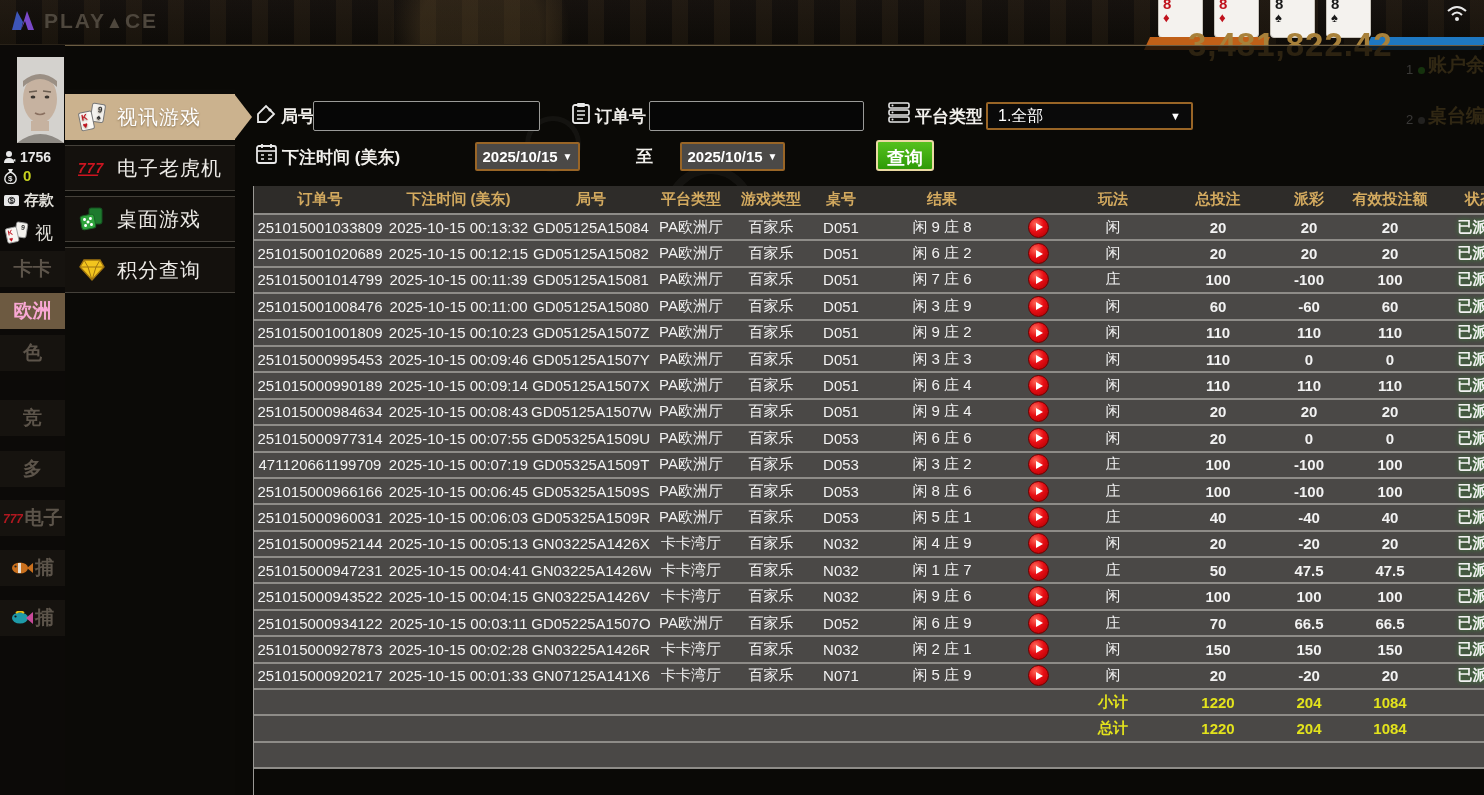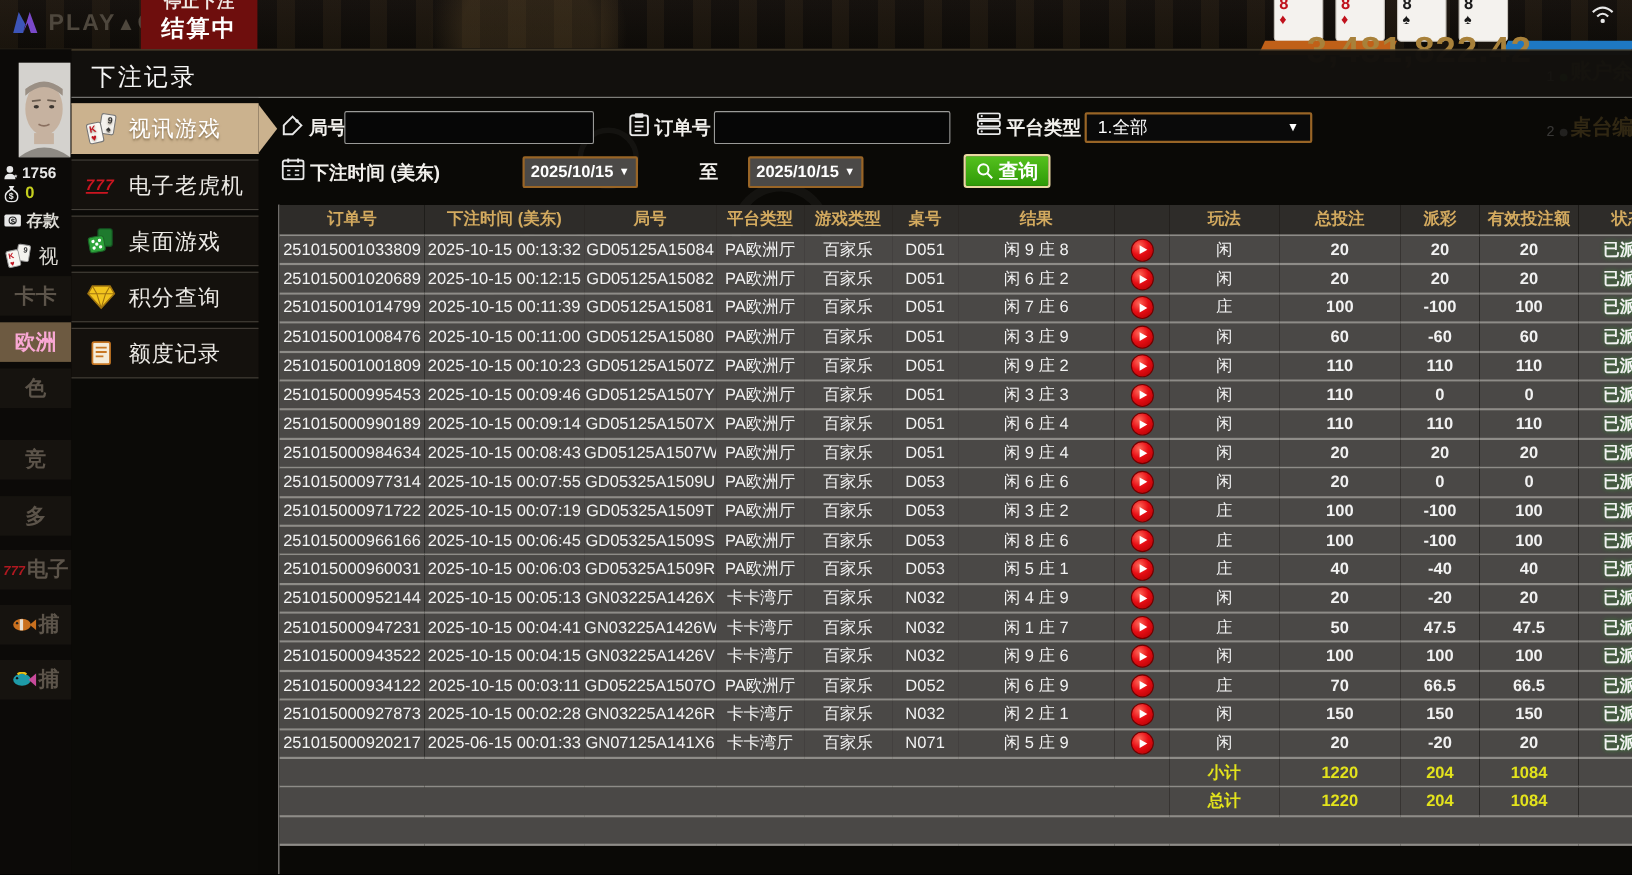--- a/index.html
+++ b/index.html
@@ -76,21 +76,21 @@
   .f-input { position:absolute; height:30px; background:#060606; border:1px solid #9a9a98; border-radius:2px;
     color:#eee; font-size:15px; padding:0 8px; outline:none; }
   .d-select { position:absolute; height:29px; background:#4b4947; border:2px solid #996526; border-radius:2px;
     color:#fff; font-size:15px; font-weight:bold; display:flex; align-items:center; justify-content:center; gap:5px; cursor:pointer; }
   .d-select .car { font-size:10px; }
   .p-select { position:absolute; height:28px; background:#0a0a0a; border:2px solid #996526; border-radius:2px;
     color:#fff; font-size:16px; display:flex; align-items:center; padding:0 10px; cursor:pointer; }
   .p-select .car { position:absolute; right:10px; font-size:11px; }
   .query-btn { position:absolute; height:31px; background:linear-gradient(#55c11e,#2f9a07); border:2px solid #ead9a2;
     border-radius:3px; color:#fff; font-size:18px; font-weight:bold; display:flex; align-items:center;
-    padding:0 9px; gap:4px; cursor:pointer; }
+    padding:0 9px; gap:4px; cursor:pointer;flex-direction:column; }
 
   
   .tablewrap { position:absolute; left:188px; top:140px; right:0; bottom:0; overflow:hidden;
     border-left:1px solid #9a9894; }
   table.bets { border-collapse:collapse; table-layout:fixed; width:1271px; }
   table.bets th { height:28px; background:#2e2c29; color:#d3aa5f; font-size:15px; font-weight:bold;
     border-bottom:2px solid #8e8c88; text-align:center; white-space:nowrap; overflow:hidden; }
   table.bets td { height:26.4px; background:#4a4846; color:#f2f2f2; font-size:15px; text-align:center;
     border-bottom:2px solid #8e8c88; white-space:nowrap; overflow:hidden; }
   td.num { font-weight:bold; }
@@ -113,24 +113,20 @@
 <div class="screen">
 
   <div class="topbar">
     <div class="logo">
       <svg width="26" height="26" viewBox="0 0 26 26">
         <polygon points="2,22 7,3 13,14 11,22" fill="#3d55b8"></polygon>
         <polygon points="11,22 17,3 24,22 18,22 15,13" fill="#7a49c9"></polygon>
       </svg>
       <span class="logo-text"><span>PLAY</span><span class="tri-a">▲</span><span>CE</span></span>
     </div>
-    <div class="settle-box">
-      <div class="settle-line1">停止下注</div>
-      <div class="settle-line2">结算中</div>
-    </div>
 
     <div class="cards-fan">
       <div class="pcard red">
           <span class="rank">8</span>
           <span class="suit">♦</span>
         </div>
       <div class="pcard red">
           <span class="rank">8</span>
           <span class="suit">♦</span>
         </div>
@@ -250,23 +246,20 @@
       </svg>
       <span>捕</span>
     </div>
   </div>
 
   <div class="dialog">
     <div class="bleed" style="left:600px; top:120px; width:90px; height:90px;"></div>
     <div class="bleed" style="left:460px; top:70px; width:56px; height:56px; border-width:5px;"></div>
     <div class="bleed" style="left:380px; top:160px; width:120px; height:120px; border-width:4px; border-color:rgba(255,255,255,0.03);"></div>
 
-    <div class="titlebar">
-      <div class="dlg-title">下注记录</div>
-    </div>
     <div class="sidebar-bg"></div>
 
     <div class="menu">
       <div class="menu-item active">
         <span class="mi-icon">
           <svg width="30" height="30" viewBox="0 0 30 30">
             <g transform="rotate(9 21 13)">
                 <rect x="14" y="2" width="13" height="18" rx="2" fill="#f4f2ee" stroke="#777"></rect>
                 <text x="20" y="10" font-size="8" fill="#333" font-weight="bold">9</text>
                 <text x="20" y="18" font-size="8" fill="#333">♠</text>
@@ -306,29 +299,20 @@
         <span>桌面游戏</span>
       </div>
       <div class="menu-item">
         <span class="mi-icon">
           <svg width="26" height="24" viewBox="0 0 26 24">
             <polygon points="5,2 21,2 25,9 13,22 1,9" fill="#f2c41e" stroke="#a07410" stroke-width="1.4"></polygon>
             <path d="M1 9 L25 9 M5 2 L9 9 L13 22 M21 2 L17 9 L13 22" stroke="#a07410" stroke-width="1" fill="none"></path>
           </svg>
         </span>
         <span>积分查询</span>
-      </div>
-      <div class="menu-item">
-        <span class="mi-icon">
-          <svg width="22" height="24" viewBox="0 0 22 24">
-            <rect x="3" y="2" width="16" height="20" rx="1.5" fill="#f5ecd8" stroke="#c87824" stroke-width="1.6"></rect>
-            <path d="M6 7 H16 M6 11 H16 M6 15 H13" stroke="#c87824" stroke-width="1.6"></path>
-          </svg>
-        </span>
-        <span>额度记录</span>
       </div>
     </div>
 
     <span class="f-icon" style="left:191px; top:58px;">
       <svg width="20" height="20" viewBox="0 0 20 20">
           <path d="M2 10 L10 2 L18 2 L18 10 L10 18 Z" fill="none" stroke="#e8e8e8" stroke-width="1.8" transform="rotate(180 10 10)"></path>
           <circle cx="14" cy="6" r="1.6" fill="#e8e8e8"></circle>
         </svg>
     </span>
     <span class="f-label" style="left:216px; top:59px;">局号</span>
@@ -568,21 +552,21 @@
               <td><span class="play-btn">
                   <span class="play-tri"></span>
                 </span></td>
               <td>闲</td>
               <td class="num">20</td>
               <td class="num payout-zero">0</td>
               <td class="num">0</td>
               <td class="status">已派彩</td>
             </tr>
             <tr>
-              <td>251015000971722</td>
+              <td>471120661199709</td>
               <td>2025-10-15 00:07:19</td>
               <td>GD05325A1509T</td>
               <td>PA欧洲厅</td>
               <td>百家乐</td>
               <td>D053</td>
               <td>闲 3 庄 2</td>
               <td><span class="play-btn">
                   <span class="play-tri"></span>
                 </span></td>
               <td>庄</td>
@@ -705,21 +689,21 @@
                   <span class="play-tri"></span>
                 </span></td>
               <td>闲</td>
               <td class="num">150</td>
               <td class="num payout-win">150</td>
               <td class="num">150</td>
               <td class="status">已派彩</td>
             </tr>
             <tr>
               <td>251015000920217</td>
-              <td>2025-06-15 00:01:33</td>
+              <td>2025-10-15 00:01:33</td>
               <td>GN07125A141X6</td>
               <td>卡卡湾厅</td>
               <td>百家乐</td>
               <td>N071</td>
               <td>闲 5 庄 9</td>
               <td><span class="play-btn">
                   <span class="play-tri"></span>
                 </span></td>
               <td>闲</td>
               <td class="num">20</td>

